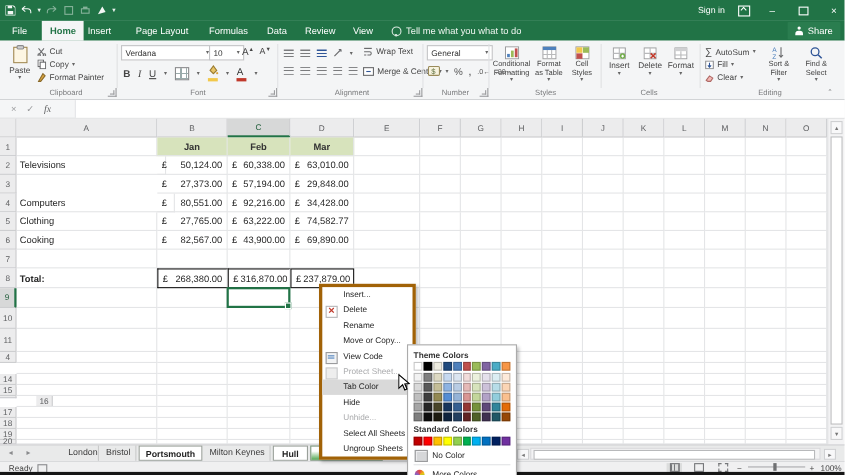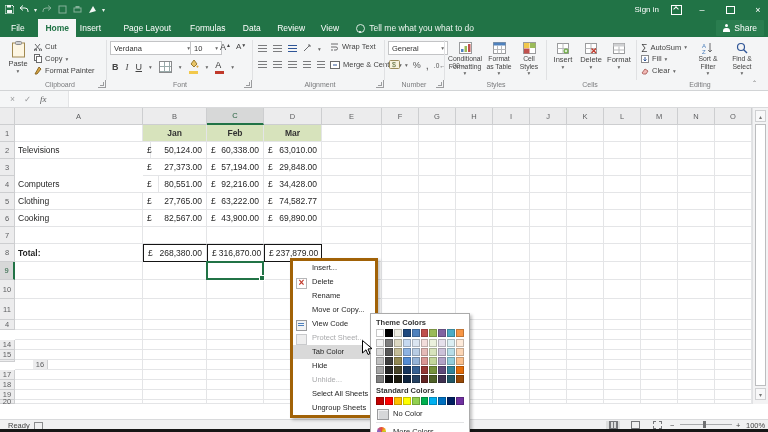--- a/index.html
+++ b/index.html
@@ -822,20 +822,39 @@
       <div class="cell" style="left: 715px; top: 292px; width: 37px; height: 4px;"></div>
       <div class="" id="selbox" style="left: 206px; top: 153px; width: 58px; height: 19px;"></div>
     </div>
 
   <div id="vscroll" class="abs">
     <div class="scr-arrow" style="top:2px;">▴</div>
     <div id="vthumb"></div>
     <div class="scr-arrow" style="top:280px;">▾</div>
   </div>
 
+  <div id="tabbar" class="abs">
+    <span class="navarr" style="left:8px;">◂</span>
+    <span class="navarr" style="left:24px;">▸</span>
+    <div id="stabs">
+        <div class="stab" style="left: 58px; width: 32px;">London</div>
+        <div class="stab" style="left: 92px; width: 32px;">Bristol</div>
+        <div class="stab on" style="left: 126px; width: 58px;">Portsmouth</div>
+        <div class="stab" style="left: 186px; width: 60px;">Milton Keynes</div>
+        <div class="stab on" style="left: 248px; width: 32px;">Hull</div>
+        <div class="stab colored" style="left: 282px; width: 66px; background-image: linear-gradient(rgb(255, 255, 255) 35%, rgb(82, 168, 82) 100%);">Sheffield</div>
+      </div>
+    <div id="hscroll" style="left:470px;width:290px;">
+      <div class="harr" style="left:0;">◂</div>
+      <div id="htrack">
+          <div id="hthumb"></div>
+        </div>
+      <div class="harr" style="right:0;">▸</div>
+    </div>
+  </div>
 
   <div id="statusbar" class="abs">
     <span id="ready">Ready</span>
     <span class="macro-ic"></span>
     <span class="viewbtn on" style="left:606px;">
         <span class="vb-ic" style="background:repeating-linear-gradient(to right,#76777a 0,#76777a 1px,transparent 1px,transparent 3px);"></span>
       </span>
     <span class="viewbtn" style="left:628px;">
         <span class="vb-ic"></span>
       </span>

